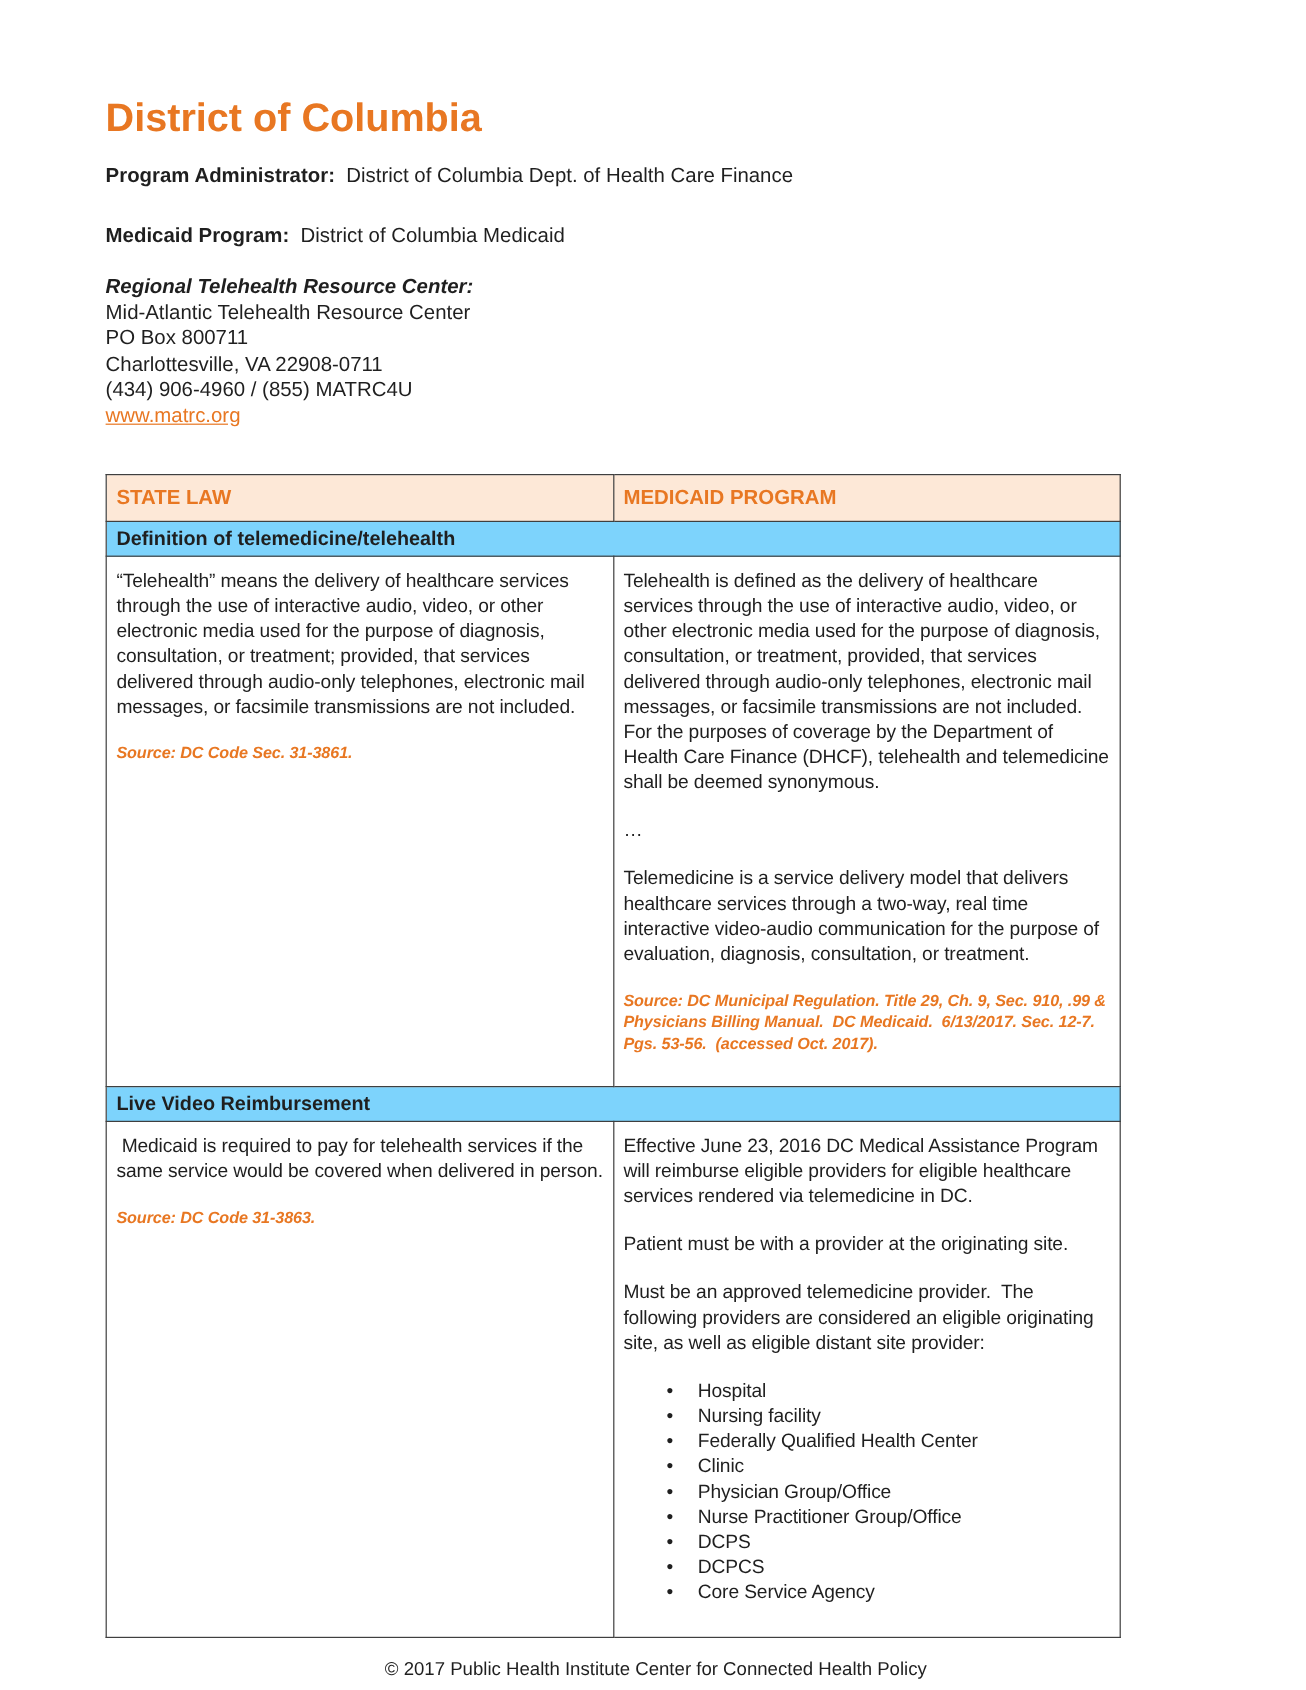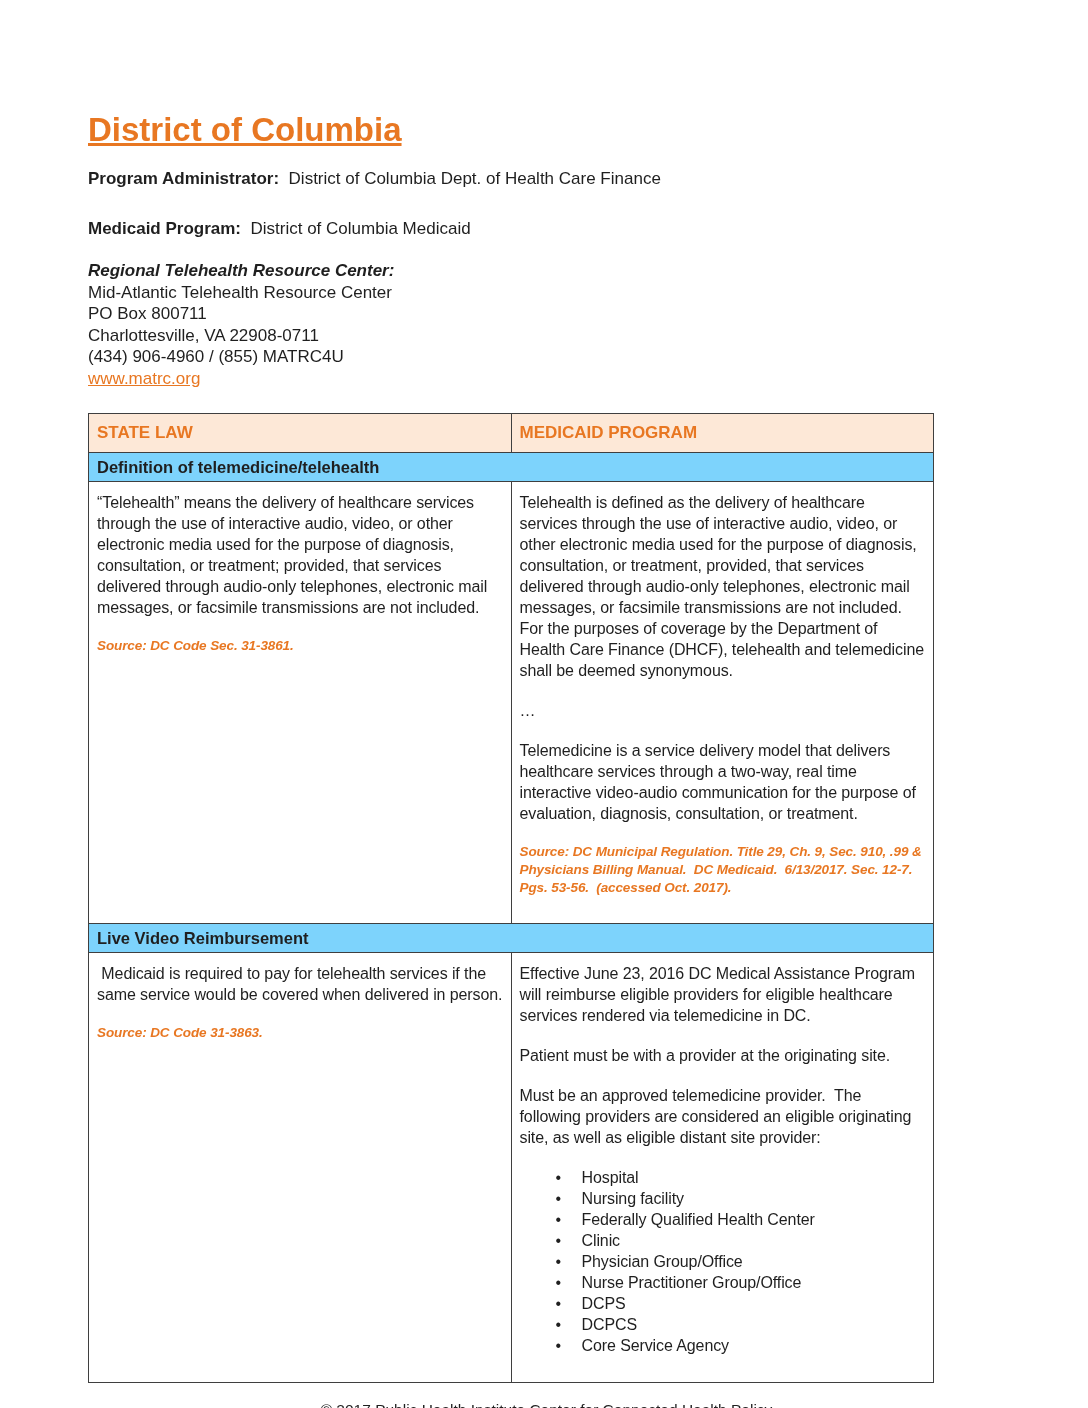--- a/index.html
+++ b/index.html
@@ -7,38 +7,38 @@
   body {
     width: 1088px; height: 1408px;
     background: #ffffff;
     font-family: "Liberation Sans", sans-serif;
     color: #1f1f1f;
   }
   .page { position: relative; width: 1088px; height: 1408px; overflow: hidden; }
   .content { padding: 0 83px 0 88px; }
 
   .doc-title {
-    margin: 0; padding-top: 112px;
+    margin: 0; padding-top: 80px;
     font-size: 33px; line-height: 36px;
-    font-weight: bold; color: #e87722; text-decoration: underline;
+    font-weight: bold; color: #e87722;
   }
 
   .kv-line { margin: 0; font-size: 17px; line-height: 21px; }
   .kv-1 { margin-top: 29px; }
   .kv-2 { margin-top: 20px; }
   .kv-label { font-weight: bold; }
   .kv-sep { white-space: pre; }
 
   .rtrc { margin-top: 21px; font-size: 17px; line-height: 21.5px; }
   .rtrc-label { font-weight: bold; margin: 0; font-style: italic; }
   .rtrc-line { margin: 0; }
   .rtrc-link { color: #e87722; text-decoration: underline; }
 
   table.law-table {
-    margin-top: 24px;
+    margin-top: 38px;
     width: 846px;
     border-collapse: collapse;
     table-layout: fixed;
   }
   .law-table th, .law-table td {
     border: 1.5px solid #3f3f3f;
     vertical-align: top;
     text-align: left;
   }
   .law-table th {

